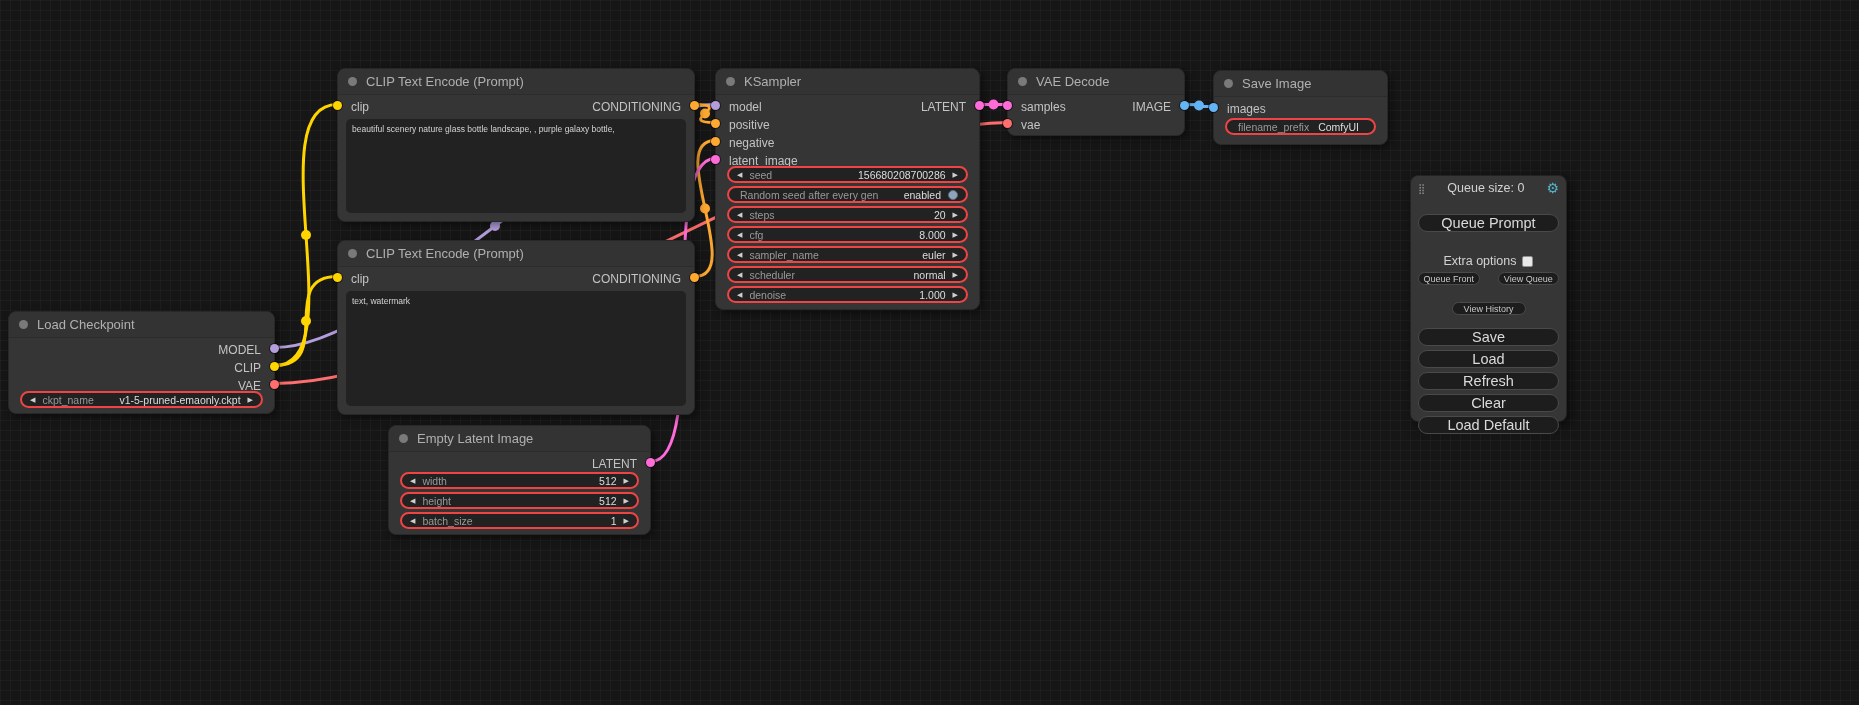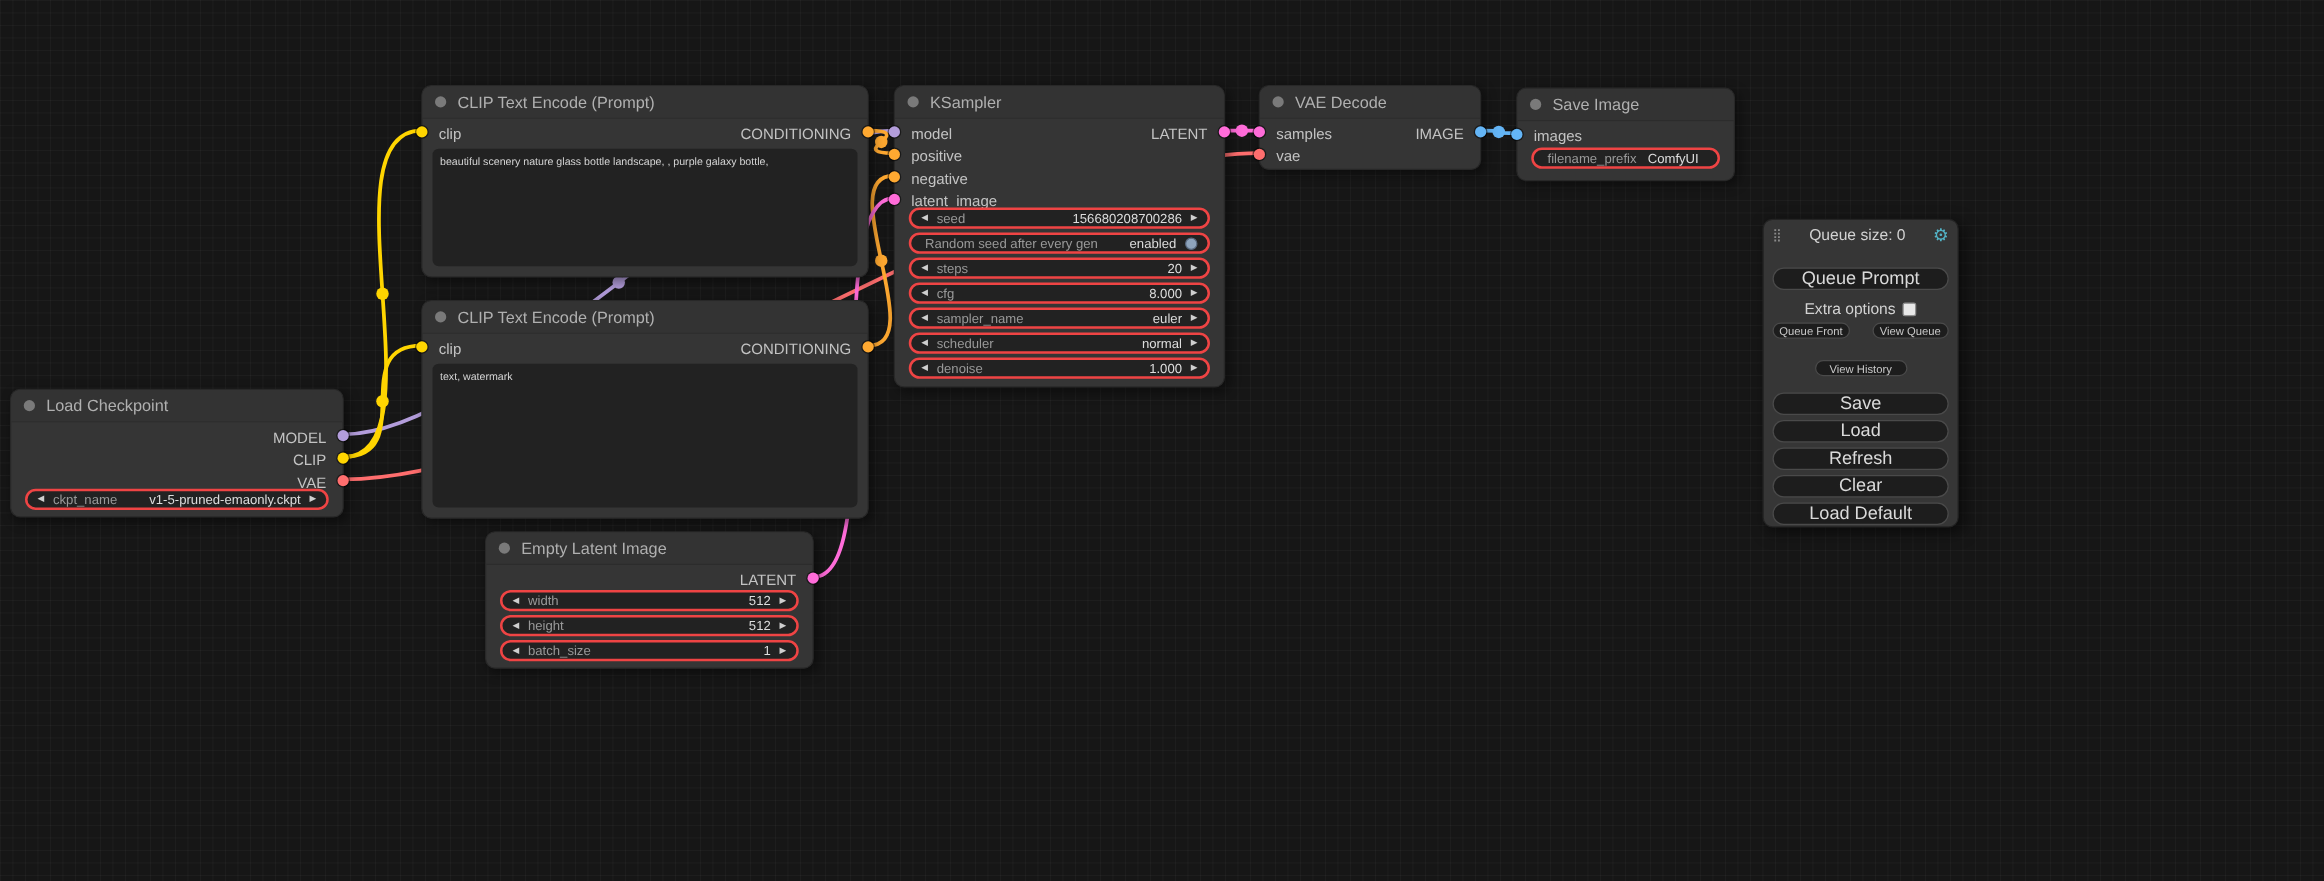--- a/index.html
+++ b/index.html
@@ -44,21 +44,21 @@
     background:#363636;border:1px solid #232323;border-radius:8px;box-shadow:4px 4px 12px rgba(0,0,0,.55);
     padding:5px 7px;display:flex;flex-direction:column}
   .qheader{display:flex;align-items:center;height:16px}
   .qdrag{color:#8a8a8a;font-size:10px;cursor:grab}
   .qtitle{flex:1;text-align:center;color:#d2d2d2;font-size:12.5px}
   .qgear{color:#53b4c7;font-size:14px;cursor:pointer;line-height:1}
   .qbtn{background:#1d1d1d;border:1px solid #4a4a4a;border-radius:9px;color:#dadada;font-family:inherit;cursor:pointer;display:block}
   .qbtn.big{height:22px;font-size:14.5px;margin-top:4px;width:100%}
   .qbtn.prompt{margin-top:19px;height:23px}
   .qbtn.save-first{margin-top:13px}
-  .qextra{display:flex;align-items:center;justify-content:center;gap:6px;margin-top:8px;color:#d2d2d2;font-size:12.5px;height:14px}
+  .qextra{display:flex;align-items:center;justify-content:center;gap:6px;margin-top:22px;color:#d2d2d2;font-size:12.5px;height:14px}
   .qcheck{width:11px;height:11px;background:#e8e8e8;border:1px solid #909090;border-radius:2px}
   .qrow{display:flex;gap:18px;margin-top:4px}
   .qrow.center{justify-content:center;margin-top:17px}
   .qbtn.small{flex:1;height:13px;font-size:9px;border-radius:7px;padding:0;color:#c8c8c8;margin-top:0}
   .qbtn.vh{flex:none;width:74px}
 </style>
 </head>
 <body>
 
 <div id="canvas">

